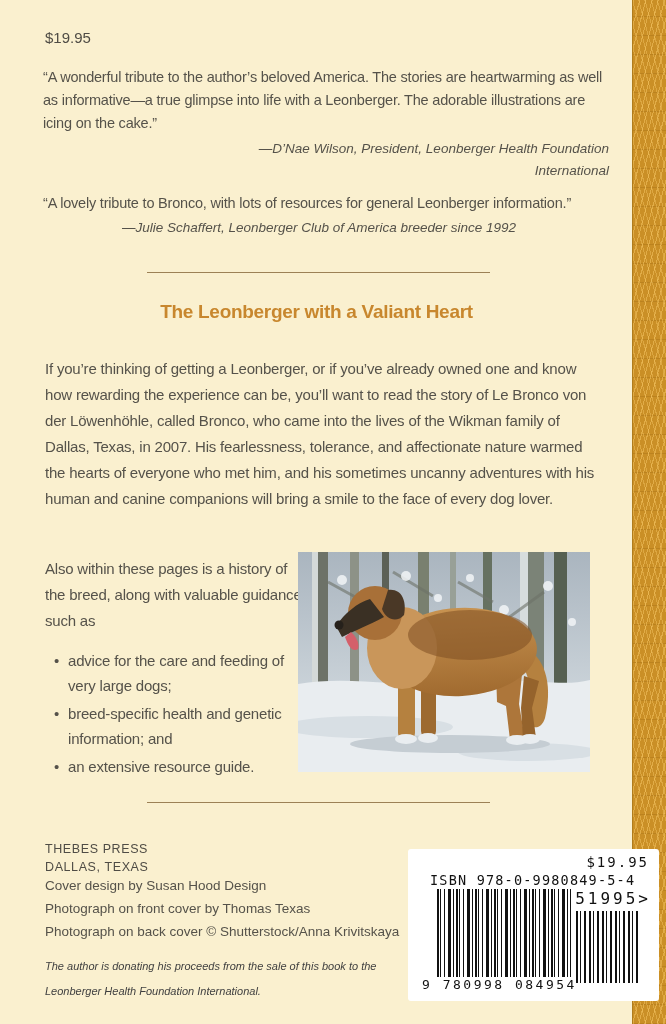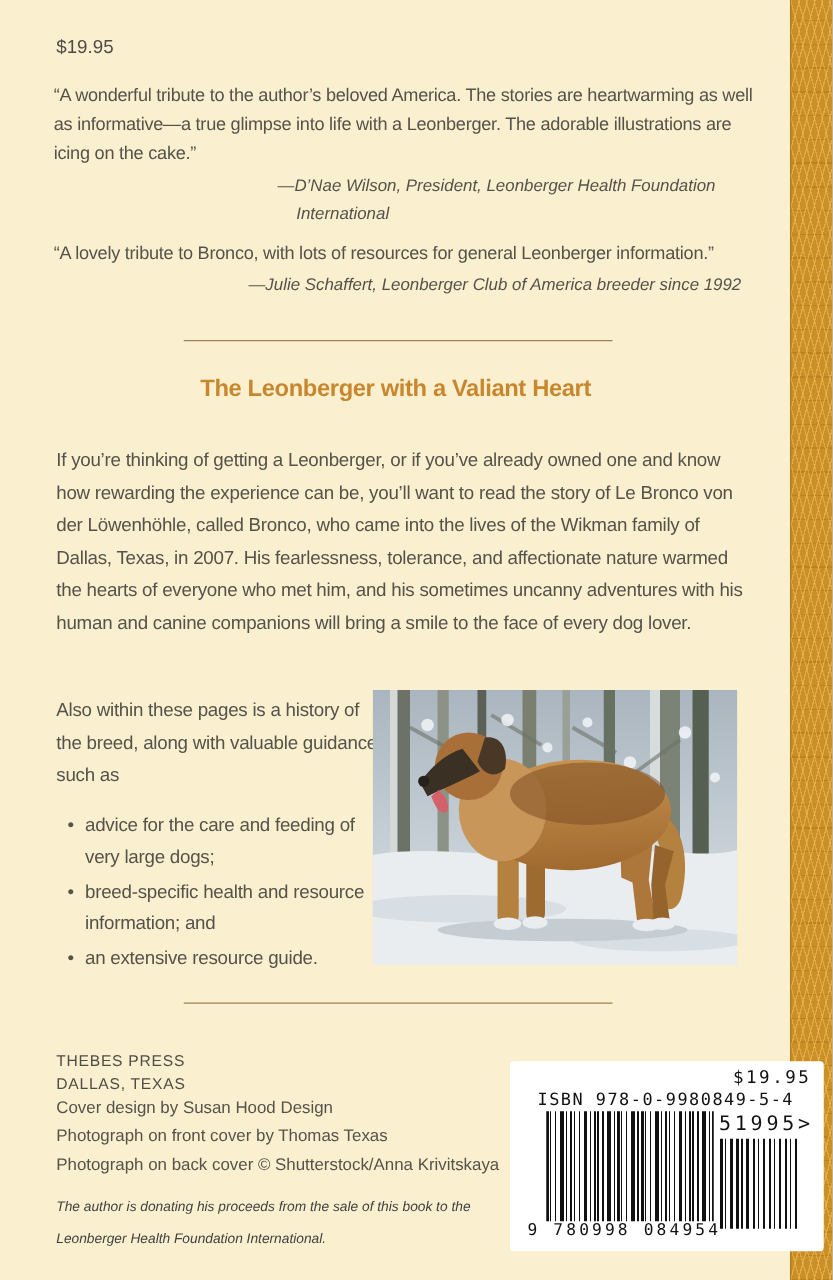--- a/index.html
+++ b/index.html
@@ -21,23 +21,23 @@
       repeating-linear-gradient(105deg, rgba(244,196,98,.55) 0 1px, transparent 1px 6px),
       repeating-linear-gradient(75deg,  rgba(244,196,98,.45) 0 1px, transparent 1px 6px),
       repeating-linear-gradient(0deg,   rgba(150,98,12,.28) 0 1px, transparent 1px 19px);
     border-left:1px solid #b07c1c;
   }
   
   .price-top{position:absolute;left:45px;top:29px;font-size:15px;color:#4f4c45;}
   .quote{position:absolute;left:43px;width:560px;font-size:14.5px;line-height:23px;letter-spacing:-0.2px;color:#55524a;}
   .quote1{top:66px;}
   .quote2{top:192px;white-space:nowrap;}
-  .attribution{position:absolute;font-style:italic;font-size:13.5px;line-height:22px;color:#55524a;}
+  .attribution{position:absolute;font-style:italic;font-size:13.5px;line-height:22px;color:#55524a;text-align:right;}
   .attr1{left:222px;top:138px;width:372px;padding-left:15px;text-indent:-15px;}
-  .attr2{left:45px;top:217px;width:548px;text-align:right;}
+  .attr2{left:45px;top:217px;width:548px;text-align:center;}
   .divider{position:absolute;left:147px;width:343px;height:1px;background:#9c8156;}
   .divider1{top:272px;}
   .divider2{top:802px;}
   .book-title{
     position:absolute;left:0;top:301px;width:633px;
     text-align:center;font-size:19px;font-weight:700;letter-spacing:-0.3px;
     color:#c8872e;
   }
   .main-para{position:absolute;left:45px;top:356px;width:552px;font-size:15px;line-height:26px;letter-spacing:-0.2px;}
   .also-para{position:absolute;left:45px;top:556px;width:258px;font-size:15px;line-height:26px;letter-spacing:-0.2px;}
@@ -93,21 +93,21 @@
   <div class="divider divider1"></div>
 
   <div class="book-title">The Leonberger with a Valiant Heart</div>
 
   <div class="main-para">If you’re thinking of getting a Leonberger, or if you’ve already owned one and know how rewarding the experience can be, you’ll want to read the story of Le Bronco von der Löwenhöhle, called Bronco, who came into the lives of the Wikman family of Dallas, Texas, in 2007. His fearlessness, tolerance, and affectionate nature warmed the hearts of everyone who met him, and his sometimes uncanny adventures with his human and canine companions will bring a smile to the face of every dog lover.</div>
 
   <div class="also-para">Also within these pages is a history of the breed, along with valuable guidance such as</div>
 
   <ul class="bullet-list">
     <li>advice for the care and feeding of very large dogs;</li>
-    <li>breed-specific health and resource information; and</li>
+    <li>breed-specific health and genetic information; and</li>
     <li>an extensive resource guide.</li>
   </ul>
 
   <div class="photo">
     <svg width="292" height="220" viewBox="0 0 292 220" xmlns="http://www.w3.org/2000/svg">
       <defs>
         <linearGradient id="bgGrad" x1="0" y1="0" x2="0" y2="1">
           <stop offset="0" stop-color="#aab5bf"></stop>
           <stop offset="1" stop-color="#dde4e8"></stop>
         </linearGradient>

